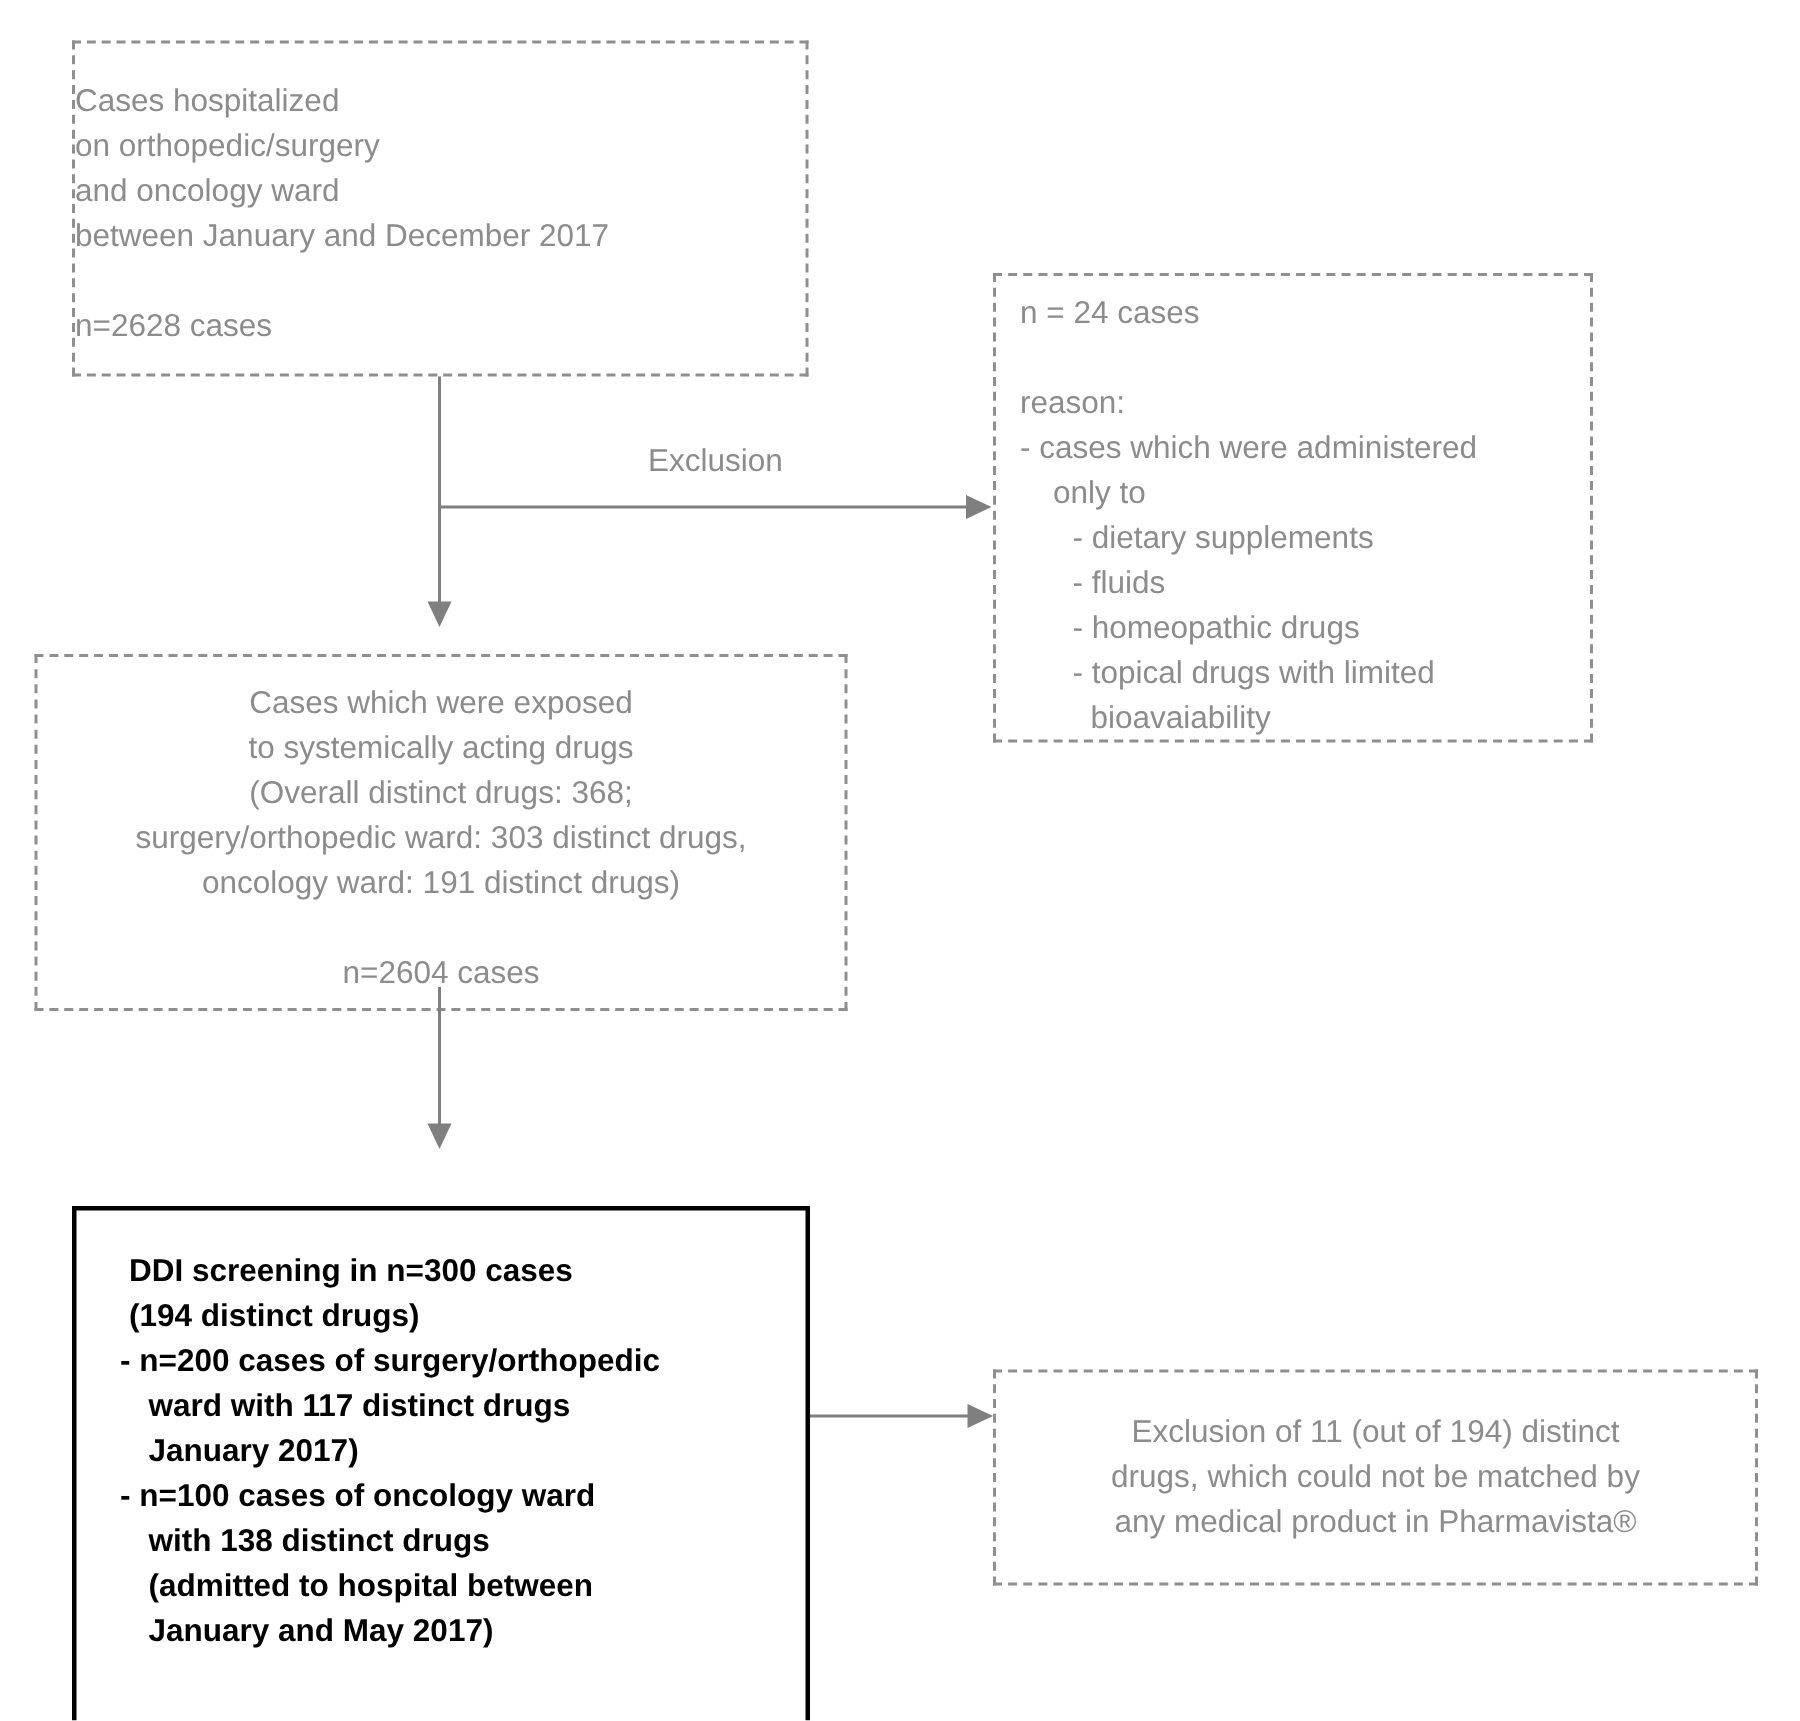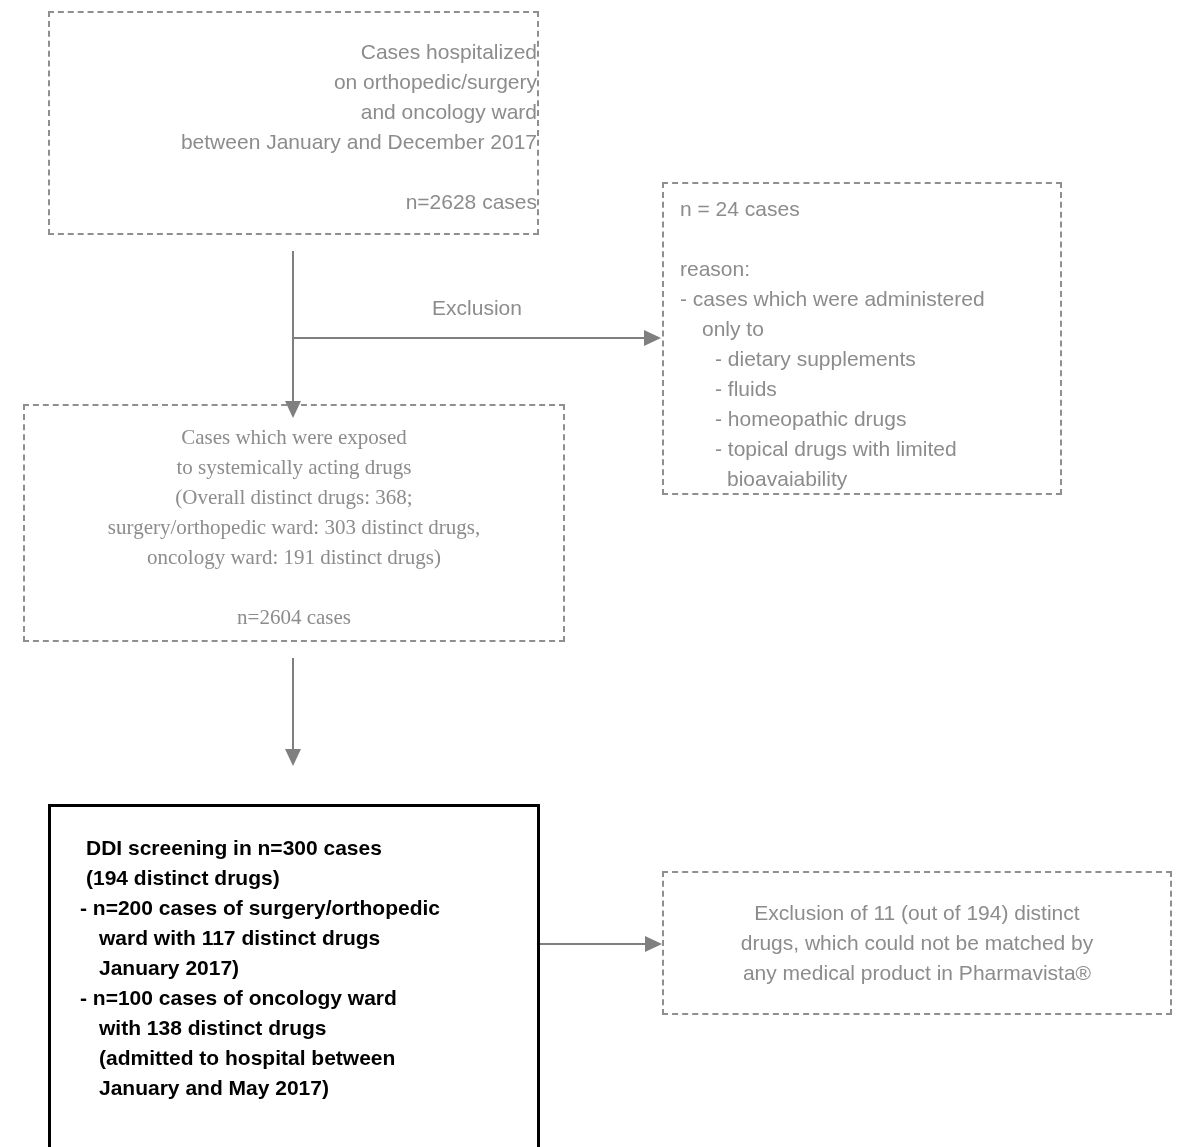--- a/index.html
+++ b/index.html
@@ -20,37 +20,37 @@
     font-size: 21px;
     line-height: 30px;
     color: var(--gray-text);
     overflow: hidden;
   }
   .box { position: absolute; }
   .dashed { border: 2px dashed var(--gray-line); color: var(--gray-text); }
   .solid  { border: 3px solid var(--black); color: var(--black); font-weight: bold; }
 
   .box-top {
-    left: 48px; top: 11px; width: 491px; height: 224px;
-    text-align: right; padding-top: 24px;
+    left: 48px; top: 27px; width: 491px; height: 224px;
+    text-align: left; padding-top: 24px;
   }
   .box-excl {
     left: 662px; top: 182px; width: 400px; height: 313px;
     text-align: left; padding: 10px 8px 0 16px;
   }
   .box-mid {
-    left: 23px; top: 404px; width: 542px; height: 238px;
-    text-align: center; padding-top: 16px; font-family: Liberation Serif, serif;
+    left: 23px; top: 436px; width: 542px; height: 238px;
+    text-align: center; padding-top: 16px;
   }
   .box-ddi {
     left: 48px; top: 768px; width: 492px; height: 354px;
     text-align: left; padding: 26px 10px 0 35px; margin-top: 36px;
   }
   .box-pharma {
-    left: 662px; top: 871px; width: 510px; height: 144px;
+    left: 662px; top: 913px; width: 510px; height: 144px;
     text-align: center;
     display: flex; flex-direction: column; justify-content: center; align-items: center;
   }
 
   .line { white-space: pre; }
   .indent-1 { padding-left: 22px; }
   .indent-2 { padding-left: 35px; }
   .indent-3 { padding-left: 47px; }
   .indent-b { margin-left: -6px; }
   .indent-c { margin-left: 13px; }

